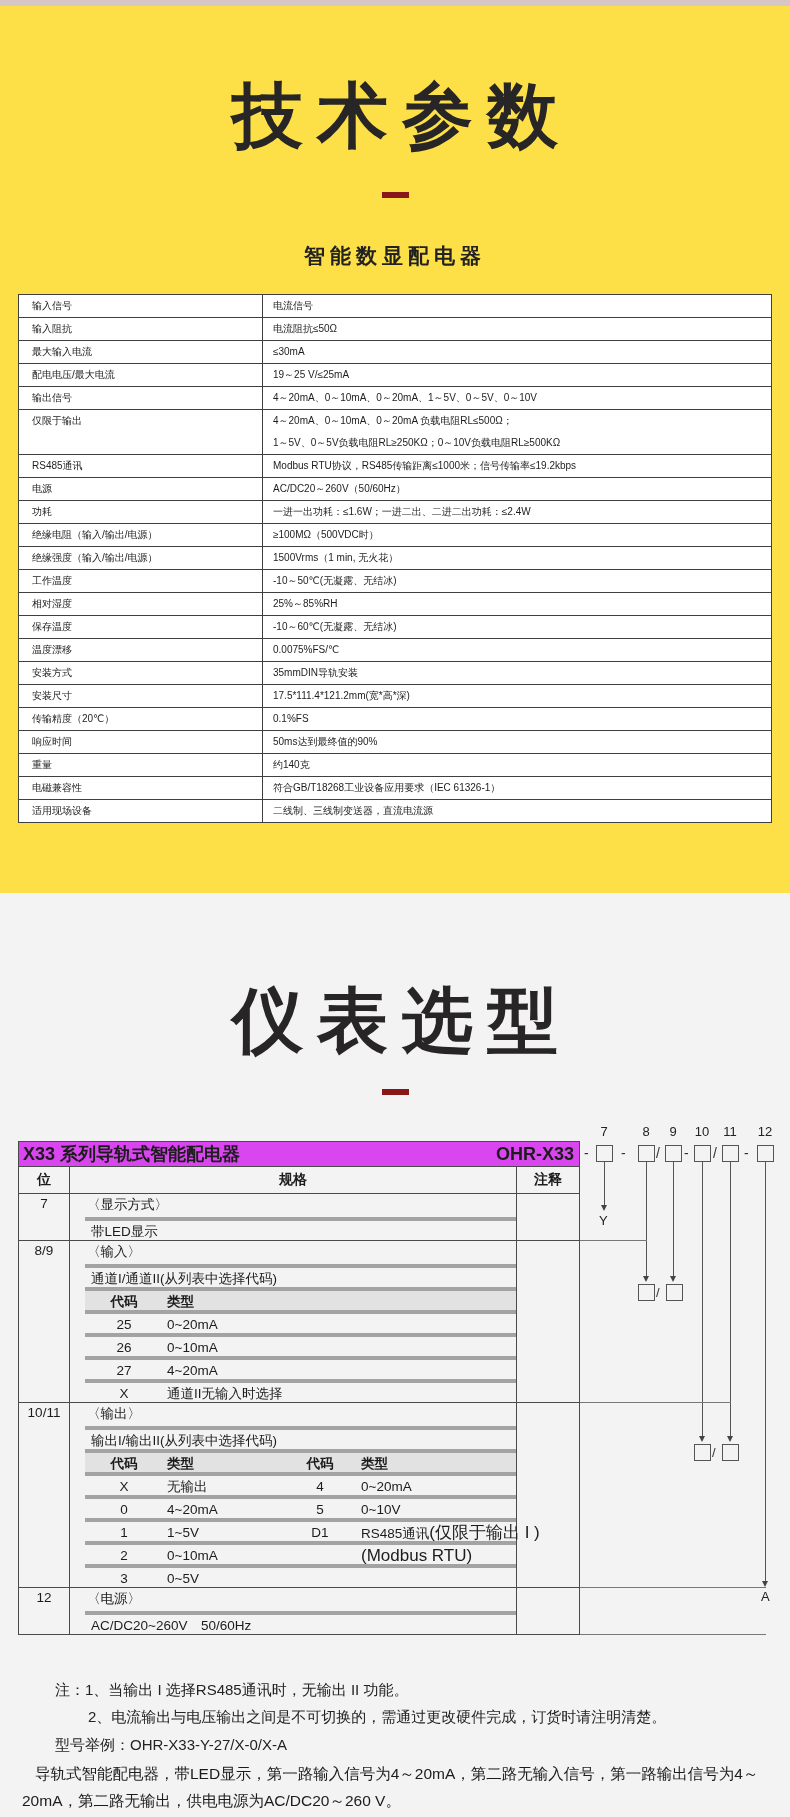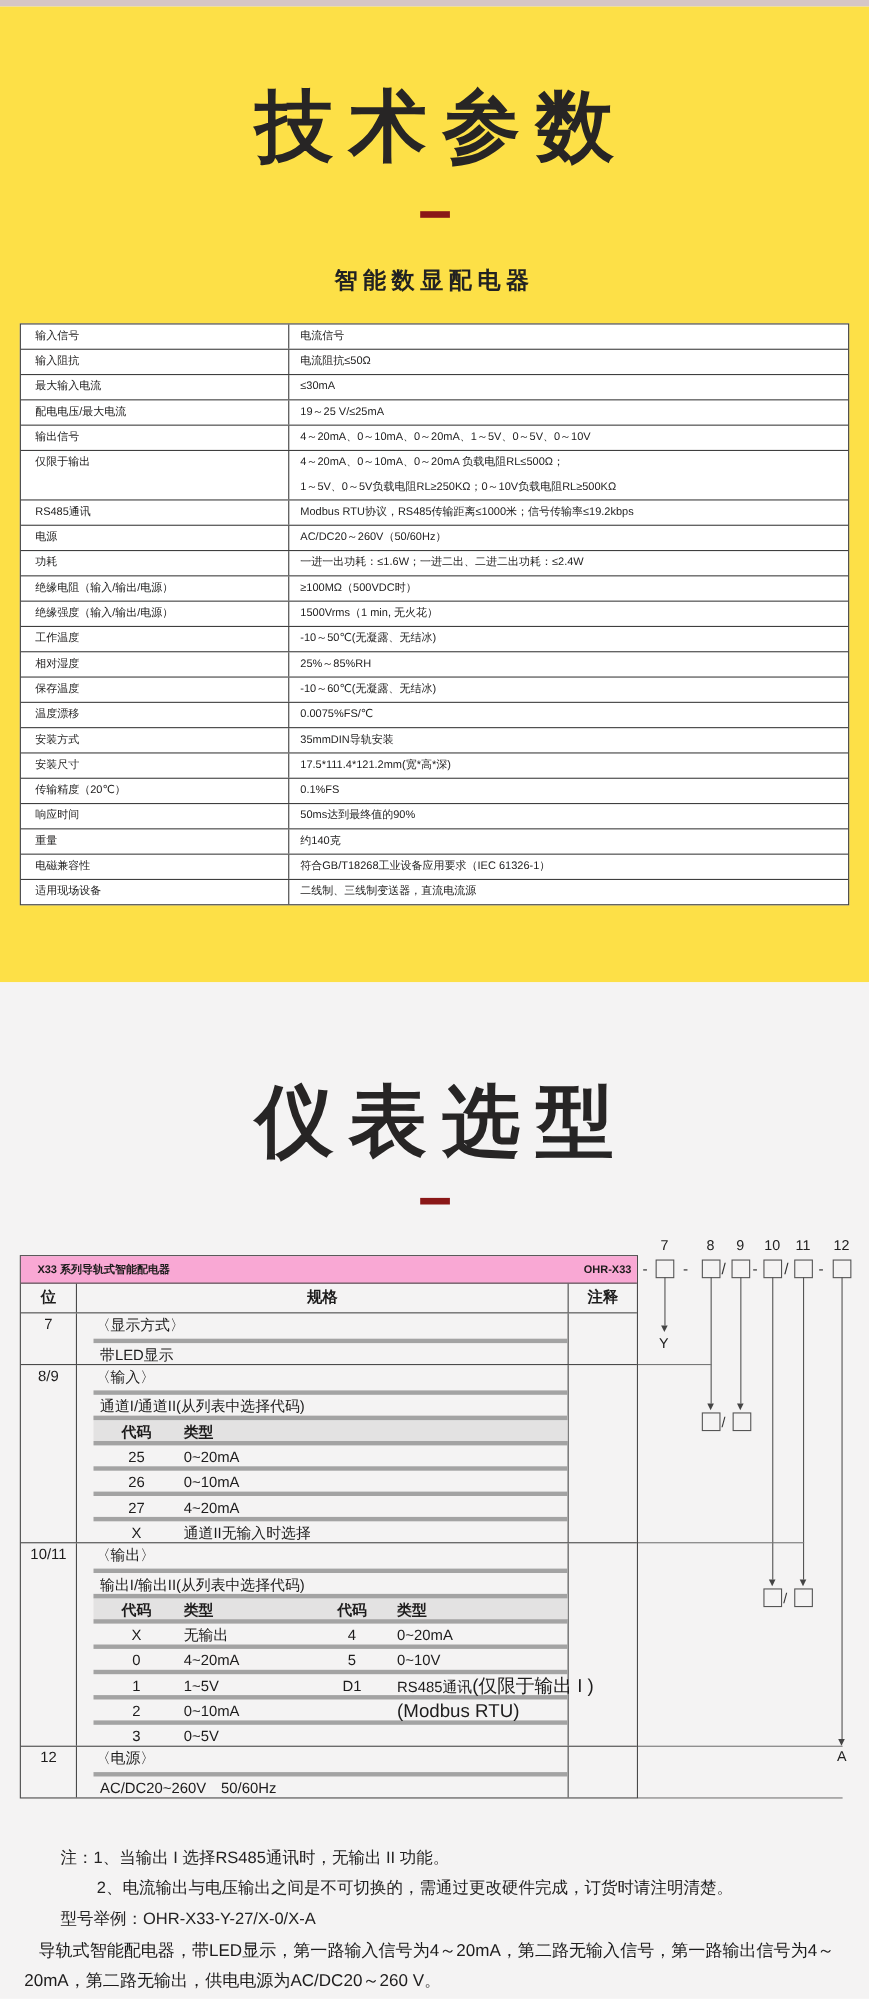--- a/index.html
+++ b/index.html
@@ -35,23 +35,23 @@
   .spec-row .value{flex:1;padding-left:10px;white-space:pre-line;}
   
   .gray-section{background:#f4f3f3;padding-top:88px;padding-bottom:40px;min-height:700px;}
   .gray-section .dash-wrap{margin-top:28px;}
   .selection-area{position:relative;height:500px;margin-top:46px;font-size:13.5px;}
   .sel-table{
     position:absolute;left:18px;top:0;width:562px;box-sizing:border-box;
     border:1px solid #4a4a4a;
   }
   .sel-band{
-    height:24px;background:#f9a8d4;border-bottom:1px solid #4a4a4a;
+    height:24px;background:#d946ef;border-bottom:1px solid #4a4a4a;
     display:flex;justify-content:space-between;align-items:center;
-    font-weight:bold;font-size:10px;padding:0 5px 0 15px;
+    font-weight:bold;font-size:18px;padding:0 5px 0 4px;
   }
   .sel-colhead{display:flex;height:26px;border-bottom:1px solid #4a4a4a;
     font-weight:bold;font-size:14px;}
   .sel-colhead>div{display:flex;align-items:center;justify-content:center;box-sizing:border-box;}
   .ch-pos{width:51px;border-right:1px solid #4a4a4a;}
   .ch-spec{flex:1;border-right:1px solid #4a4a4a;}
   .ch-note{width:62px;}
   .sel-section{display:flex;border-bottom:1px solid #4a4a4a;}
   .sel-section:last-child{border-bottom:none;}
   .sel-pos{

